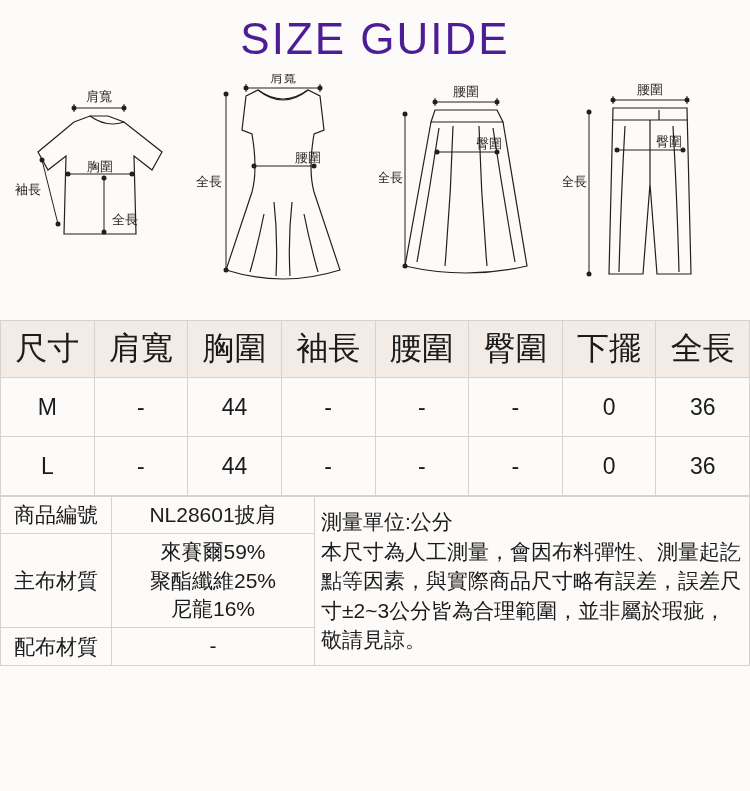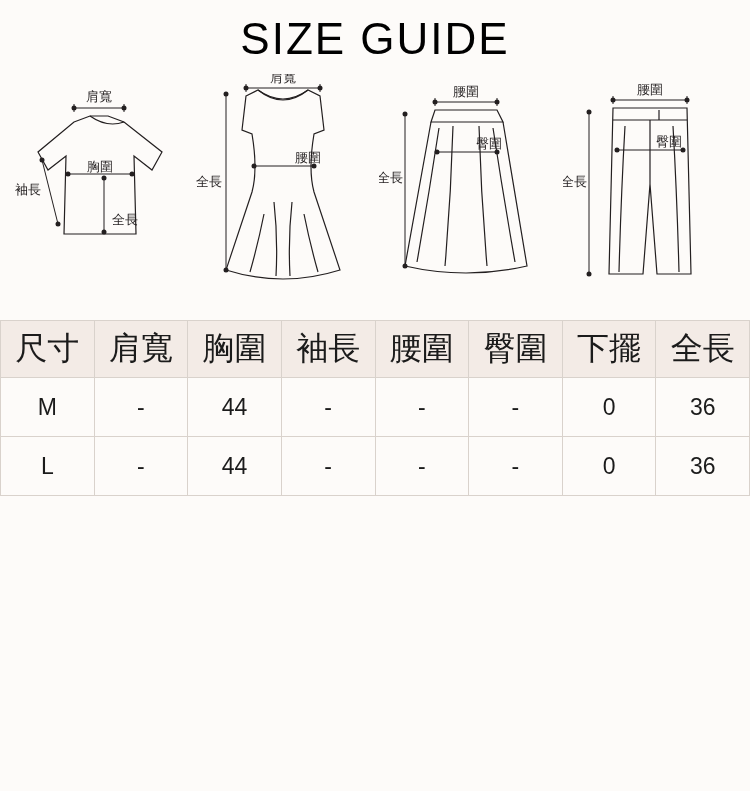--- a/index.html
+++ b/index.html
@@ -21,21 +21,21 @@
     background: #fdfbf9;
   }
   .title {
     text-align: center;
     font-size: 44px;
     letter-spacing: 2px;
     font-weight: 400;
     padding-top: 14px;
     padding-bottom: 6px;
     font-family: "Liberation Sans", sans-serif;
-    color: #000000;
+    color: #4c1d95;
   }
   .illustrations {
     display: flex;
     justify-content: space-around;
     align-items: flex-start;
     padding: 4px 8px 10px 8px;
     height: 250px;
     box-sizing: border-box;
   }
   .illustrations svg {
@@ -246,14 +246,34 @@
         <td>44</td>
         <td>-</td>
         <td>-</td>
         <td>-</td>
         <td>0</td>
         <td>36</td>
       </tr>
     </tbody>
   </table>
 
+  <table class="info-table">
+    <tbody>
+      <tr>
+        <td class="label-cell">商品編號</td>
+        <td class="value-cell">NL28601披肩</td>
+        <td class="note-cell" rowspan="3" style="white-space: pre-line;">測量單位:公分
+本尺寸為人工測量，會因布料彈性、測量起訖點等因素，與實際商品尺寸略有誤差，誤差尺寸±2~3公分皆為合理範圍，並非屬於瑕疵，敬請見諒。</td>
+      </tr>
+      <tr>
+        <td class="label-cell">主布材質</td>
+        <td class="value-cell" style="white-space: pre-line;">來賽爾59%
+聚酯纖維25%
+尼龍16%</td>
+      </tr>
+      <tr>
+        <td class="label-cell">配布材質</td>
+        <td class="value-cell">-</td>
+      </tr>
+    </tbody>
+  </table>
 
 </div>
 
 </body></html>

